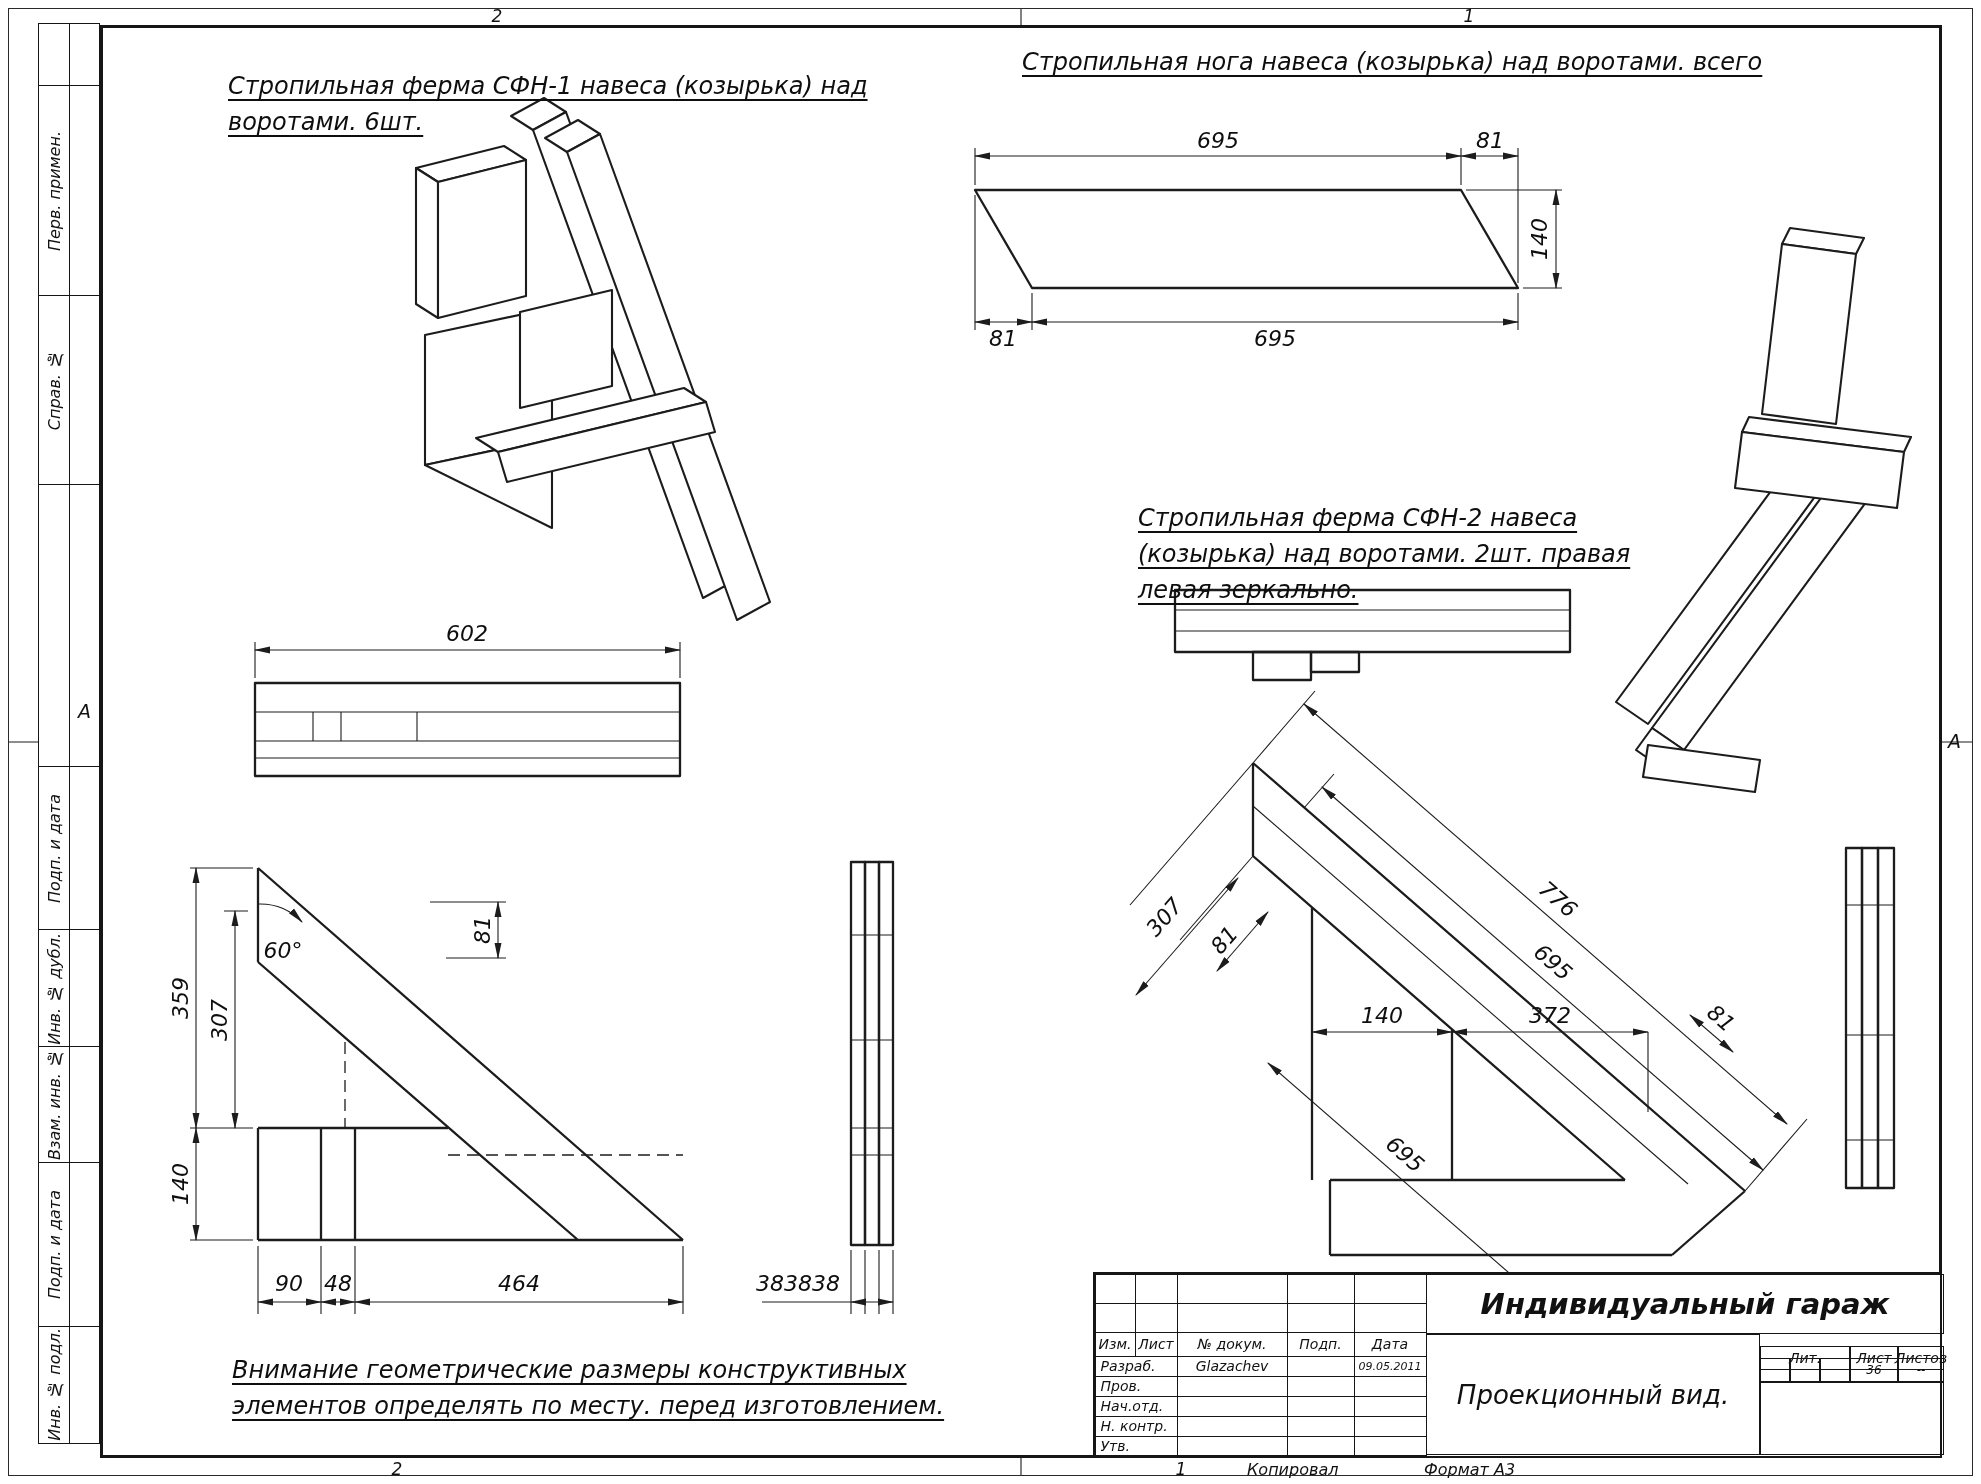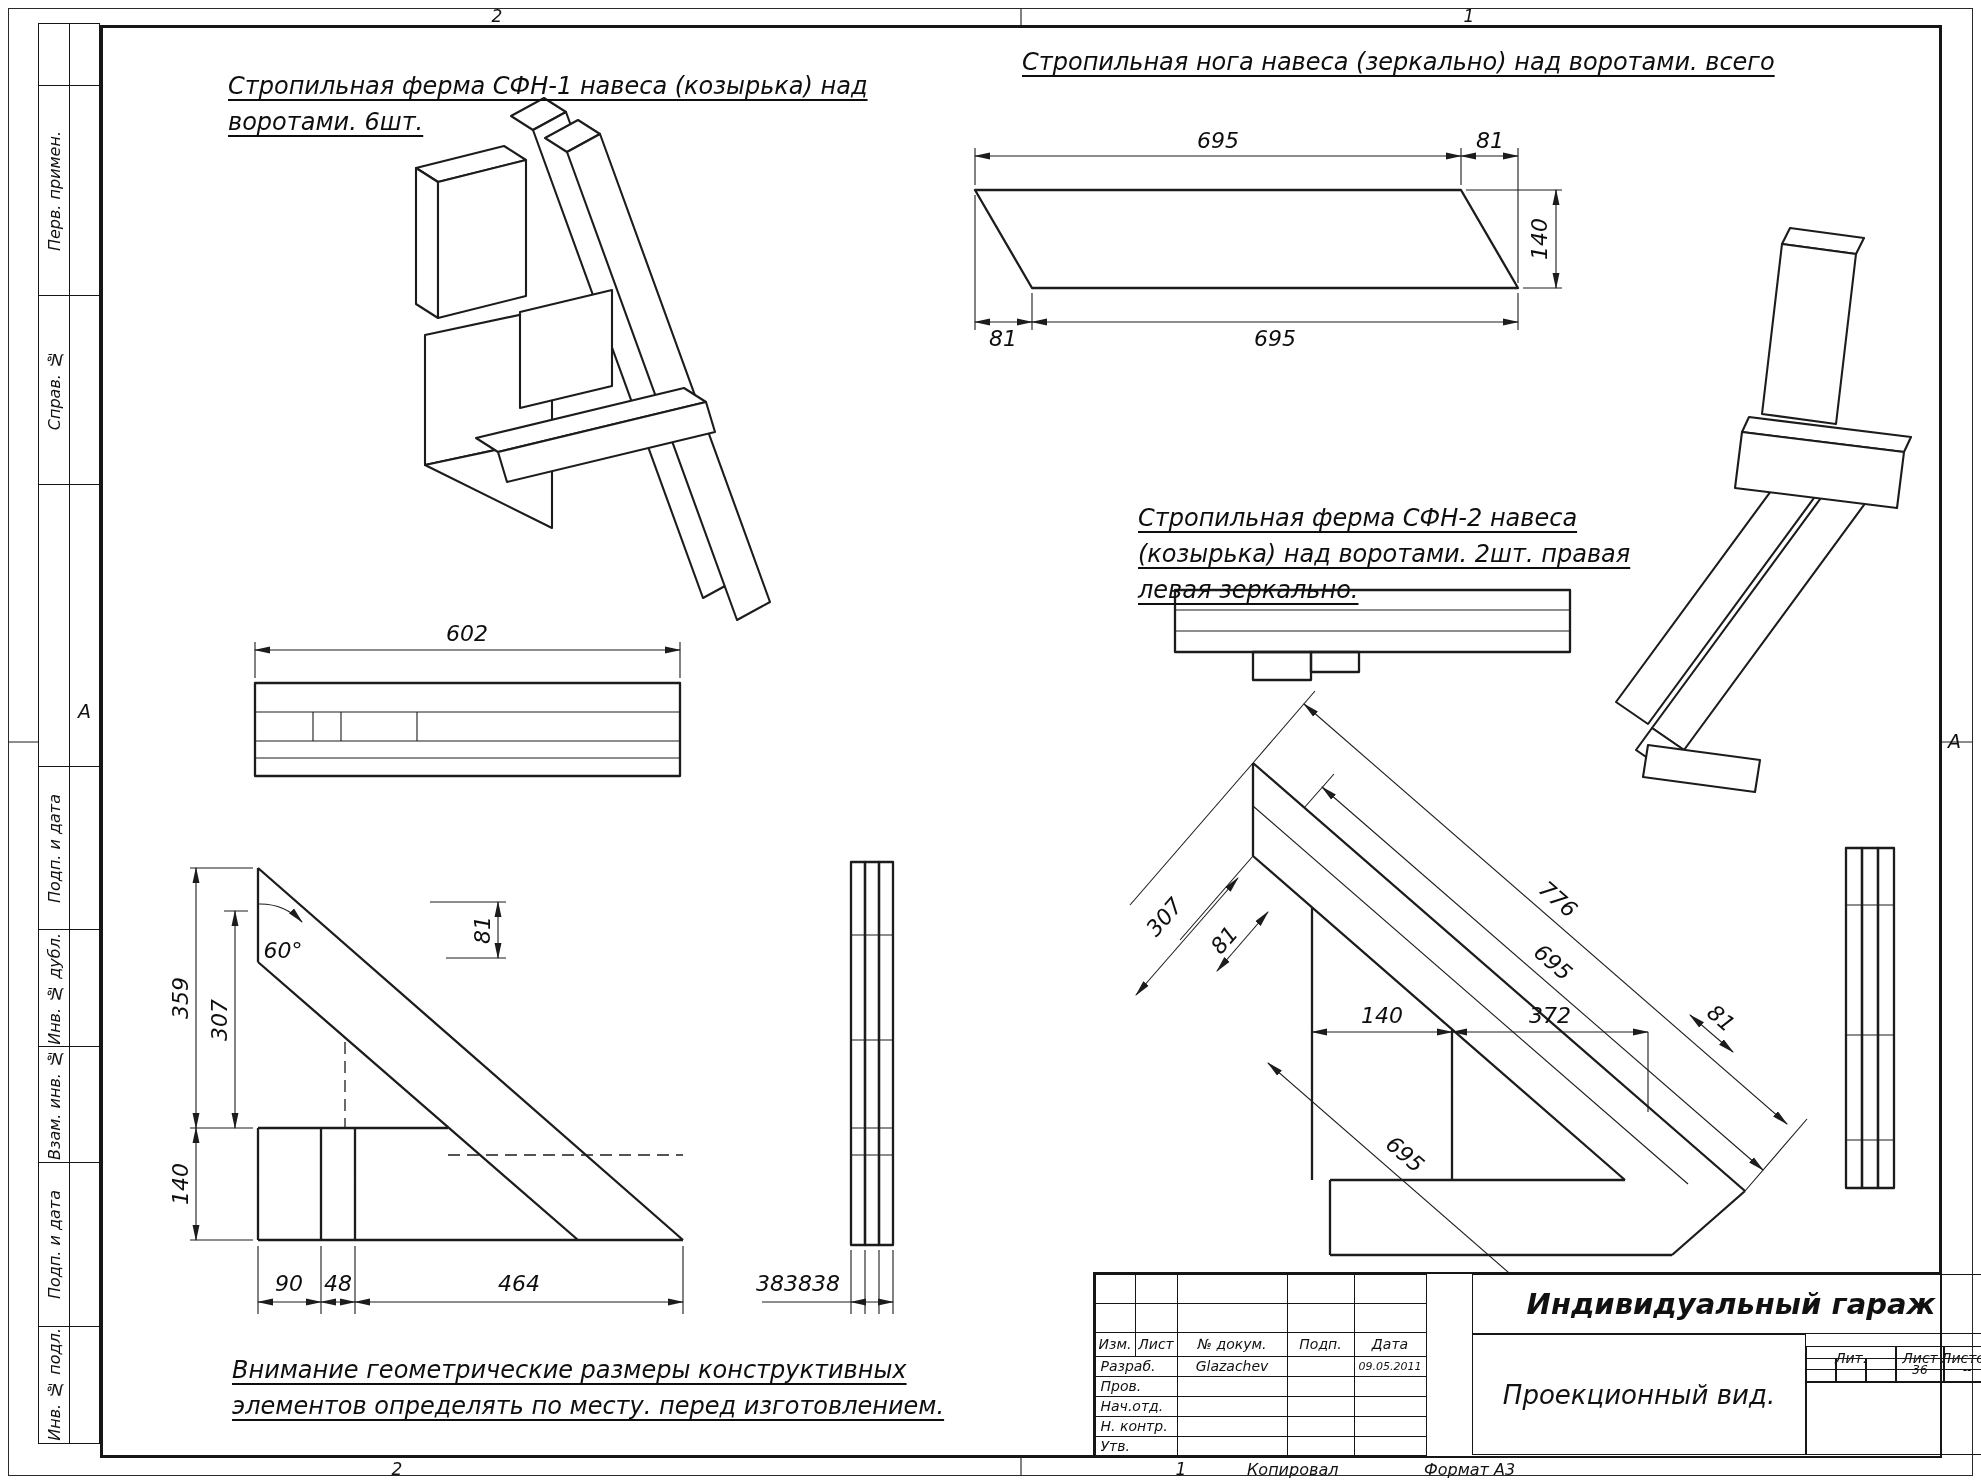--- a/index.html
+++ b/index.html
@@ -26,21 +26,21 @@
   text.dim{font-family:"DejaVu Sans",sans-serif;font-style:italic;font-size:22px;fill:#0e0e0e;text-anchor:middle;}
   
   .tb{left:1093px;top:1272px;width:849px;height:186px;border:2.5px solid #161616;box-sizing:border-box;background:#fff;}
   .tb-left{position:absolute;left:0;top:0;width:331px;height:181px;display:grid;
            grid-template-columns:40px 42px 110px 67px 72px;
            grid-template-rows:29px 29px 24px 20px 20px 20px 20px 19px;}
   .tb-left .c{border:1px solid #161616;margin:-0.5px;font-size:14px;font-style:italic;
               display:flex;align-items:center;justify-content:center;overflow:hidden;}
   .tb-left .role{grid-column:span 2;justify-content:flex-start;padding-left:5px;}
   .tb-left .tiny{font-size:11px;}
-  .tb-right{position:absolute;left:331px;top:0;width:476px;height:181px;margin-left:46px;}
+  .tb-right{position:absolute;left:331px;top:0;width:476px;height:181px;}
   .tb-cell{position:absolute;border:1px solid #161616;box-sizing:border-box;display:flex;
            align-items:center;justify-content:center;font-style:italic;}
   .tb-doc{left:0;top:0;width:518px;height:60px;font-size:29px;font-weight:bold;}
   .tb-view{left:0;top:60px;width:334px;height:121px;font-size:26px;}
   .tb-lit-h{top:72px;height:24px;font-size:14px;}
   .tb-lit-v{top:84px;height:24px;font-size:12px;}
   .tb-org{left:334px;top:108px;width:184px;height:73px;}
   .footer-txt{position:absolute;font-style:italic;font-size:16px;}
 </style>
 </head>
@@ -251,21 +251,21 @@
   <div class="rowmark" style="left:1948px;top:730px">А</div>
 
   <div class="footer-txt" style="left:1247px;top:1460px">Копировал</div>
   <div class="footer-txt" style="left:1424px;top:1460px">Формат А3</div>
 
   <div class="ann" style="left:228px;top:68px">
     <div><span>Стропильная ферма СФН-1 навеса (козырька) над</span></div>
     <div><span>воротами. 6шт.</span></div>
   </div>
   <div class="ann" style="left:1022px;top:44px">
-    <div><span>Стропильная нога навеса (зеркально) над воротами. всего</span></div>
+    <div><span>Стропильная нога навеса (козырька) над воротами. всего</span></div>
   </div>
   <div class="ann" style="left:1138px;top:500px">
     <div><span>Стропильная ферма СФН-2 навеса</span></div>
     <div><span>(козырька) над воротами. 2шт. правая</span></div>
     <div><span>левая зеркально.</span></div>
   </div>
   <div class="ann" style="left:232px;top:1352px">
     <div><span>Внимание геометрические размеры конструктивных</span></div>
     <div><span>элементов определять по месту. перед изготовлением.</span></div>
   </div>

